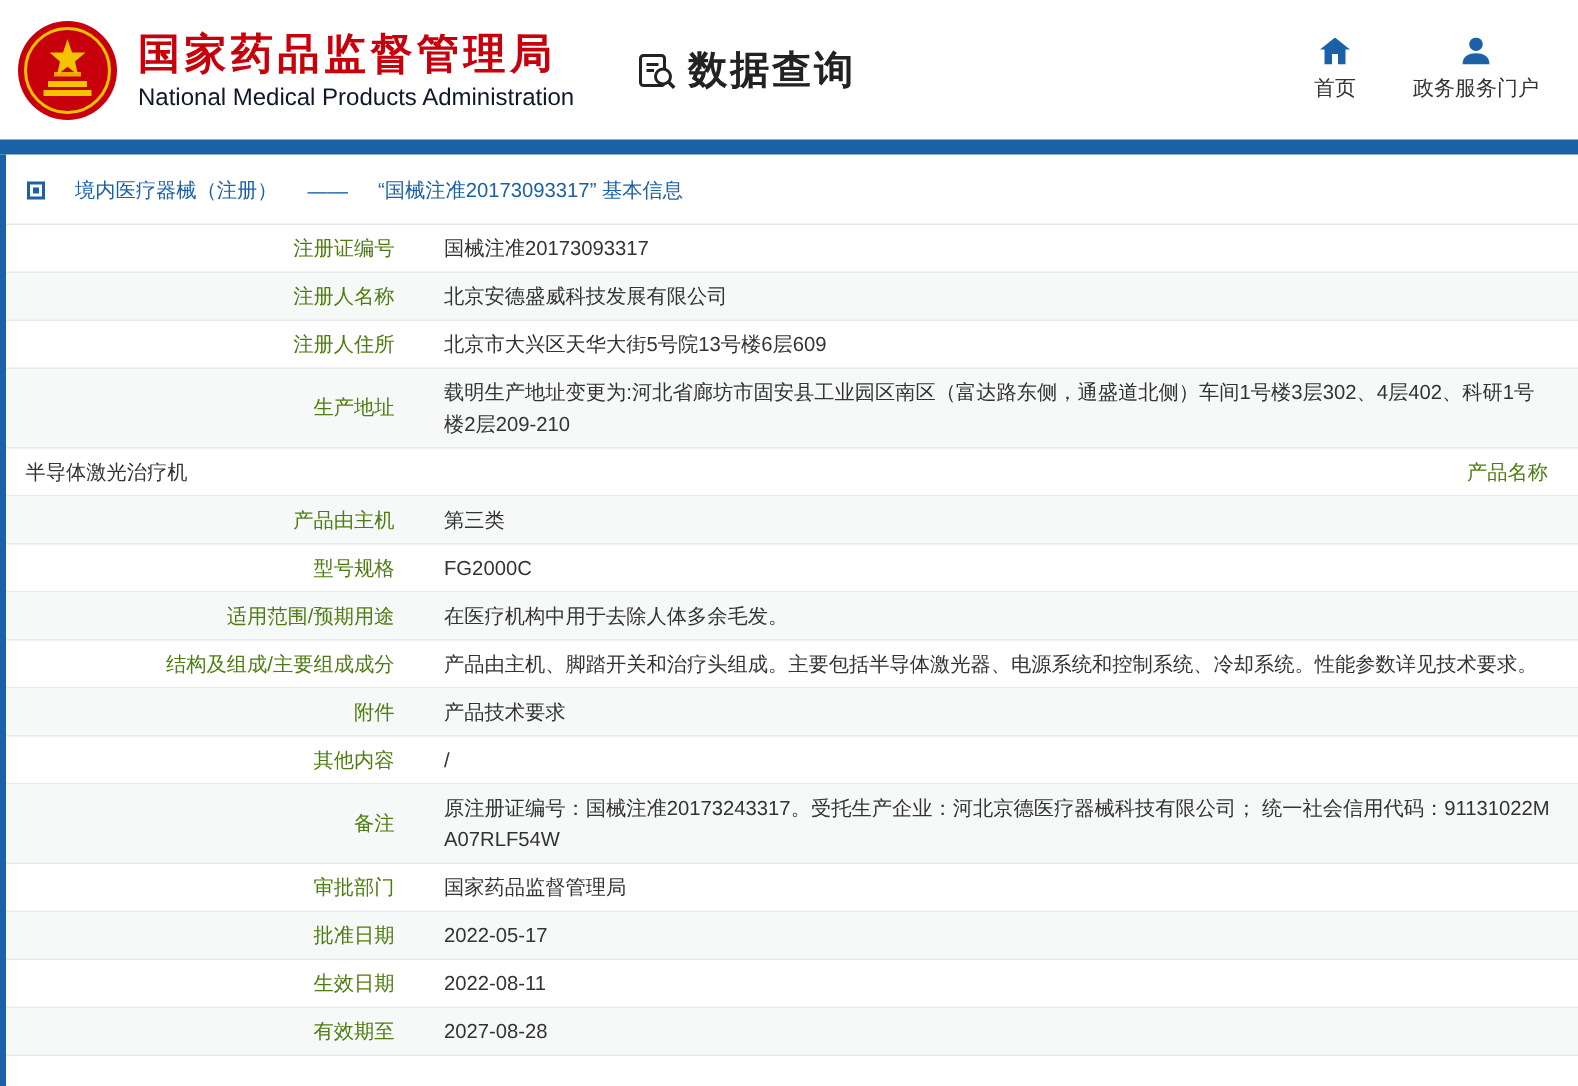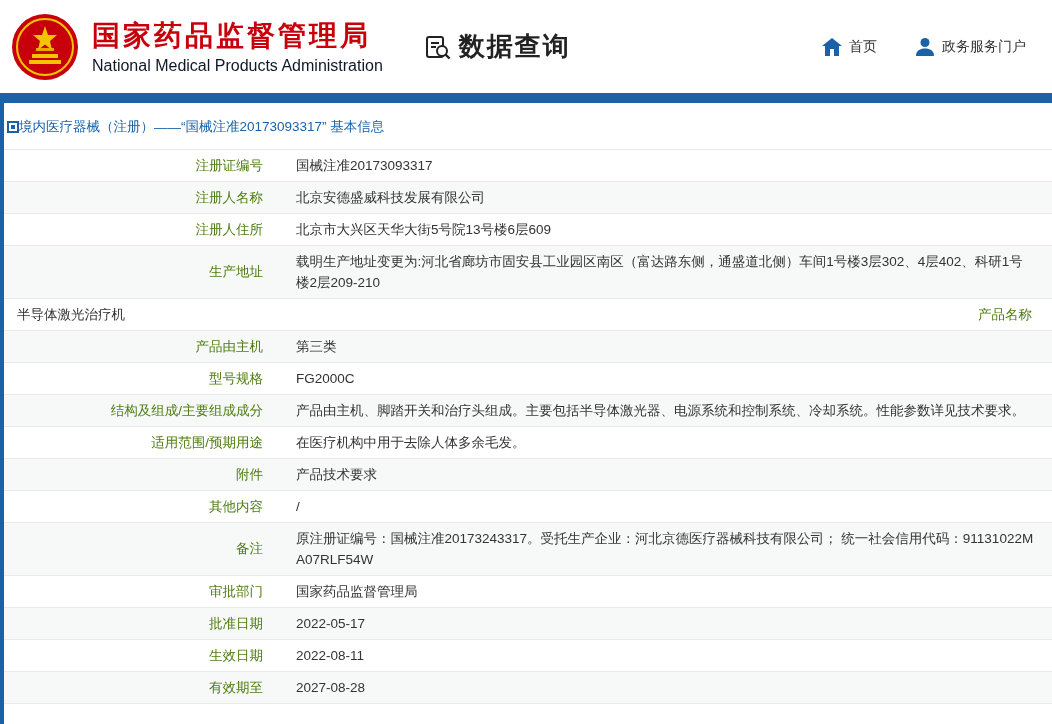--- a/index.html
+++ b/index.html
@@ -8,29 +8,29 @@
 
   
   .site-header { height:93px; display:flex; align-items:center; padding:0 26px 0 10px; background:#fff; }
   .logo-wrap { width:70px; height:70px; flex:0 0 70px; margin-right:12px; }
   .org-block { display:flex; flex-direction:column; justify-content:center; }
   .org-cn { color:#c7000b; font-size:28px; font-weight:bold; letter-spacing:3px; line-height:34px; }
   .org-en { color:#0f172a; font-size:16px; margin-top:4px; }
   .dq-section { display:flex; align-items:center; margin-left:42px; gap:8px; cursor:pointer; }
   .dq-label { font-size:26px; color:#222; font-weight:bold; letter-spacing:2px; }
   .header-nav { margin-left:auto; display:flex; gap:38px; }
-  .nav-item { display:flex; flex-direction:row; align-items:center; gap:7px; cursor:pointer; text-decoration:none; }
+  .nav-item { display:flex; flex-direction:column; align-items:center; gap:7px; cursor:pointer; text-decoration:none; }
   .nav-item .nav-label { font-size:14px; color:#333; }
 
   
   .blue-bar { height:10px; background:#1a61a8; width:100%; }
 
   
   .content { border-left:4px solid #1a61a8; min-height:621px; }
-  .breadcrumb { display:flex; align-items:center; gap:0; padding:15px 0 13px 3px;
+  .breadcrumb { display:flex; align-items:center; gap:20px; padding:15px 0 13px 14px;
                 color:#1a61a8; font-size:13.5px; }
   .crumb-icon { width:12px; height:12px; border:2px solid #1a61a8; display:inline-block; position:relative; }
   .crumb-icon::after { content:""; position:absolute; left:2px; top:2px; right:2px; bottom:2px; background:#1a61a8; }
   .breadcrumb a { color:#1a61a8; text-decoration:none; cursor:pointer; }
 
   
   .info-table { border-top:1px solid #e8e8e8; }
   .row { display:flex; min-height:31px; border-bottom:1px solid #e9e9e9; font-size:13.5px; color:#333; }
   .row:nth-child(even) { background:#f7f8f8; }
   .cell { display:flex; align-items:center; }
@@ -123,26 +123,26 @@
       </div>
       <div class="row">
         <div class="cell label">产品由主机</div>
         <div class="cell value">第三类</div>
       </div>
       <div class="row">
         <div class="cell label">型号规格</div>
         <div class="cell value">FG2000C</div>
       </div>
       <div class="row">
+        <div class="cell label">适用范围/预期用途</div>
+        <div class="cell value">在医疗机构中用于去除人体多余毛发。</div>
+      </div>
+      <div class="row">
         <div class="cell label">结构及组成/主要组成成分</div>
         <div class="cell value">产品由主机、脚踏开关和治疗头组成。主要包括半导体激光器、电源系统和控制系统、冷却系统。性能参数详见技术要求。</div>
-      </div>
-      <div class="row">
-        <div class="cell label">适用范围/预期用途</div>
-        <div class="cell value">在医疗机构中用于去除人体多余毛发。</div>
       </div>
       <div class="row">
         <div class="cell label">附件</div>
         <div class="cell value">产品技术要求</div>
       </div>
       <div class="row">
         <div class="cell label">其他内容</div>
         <div class="cell value">/</div>
       </div>
       <div class="row">

